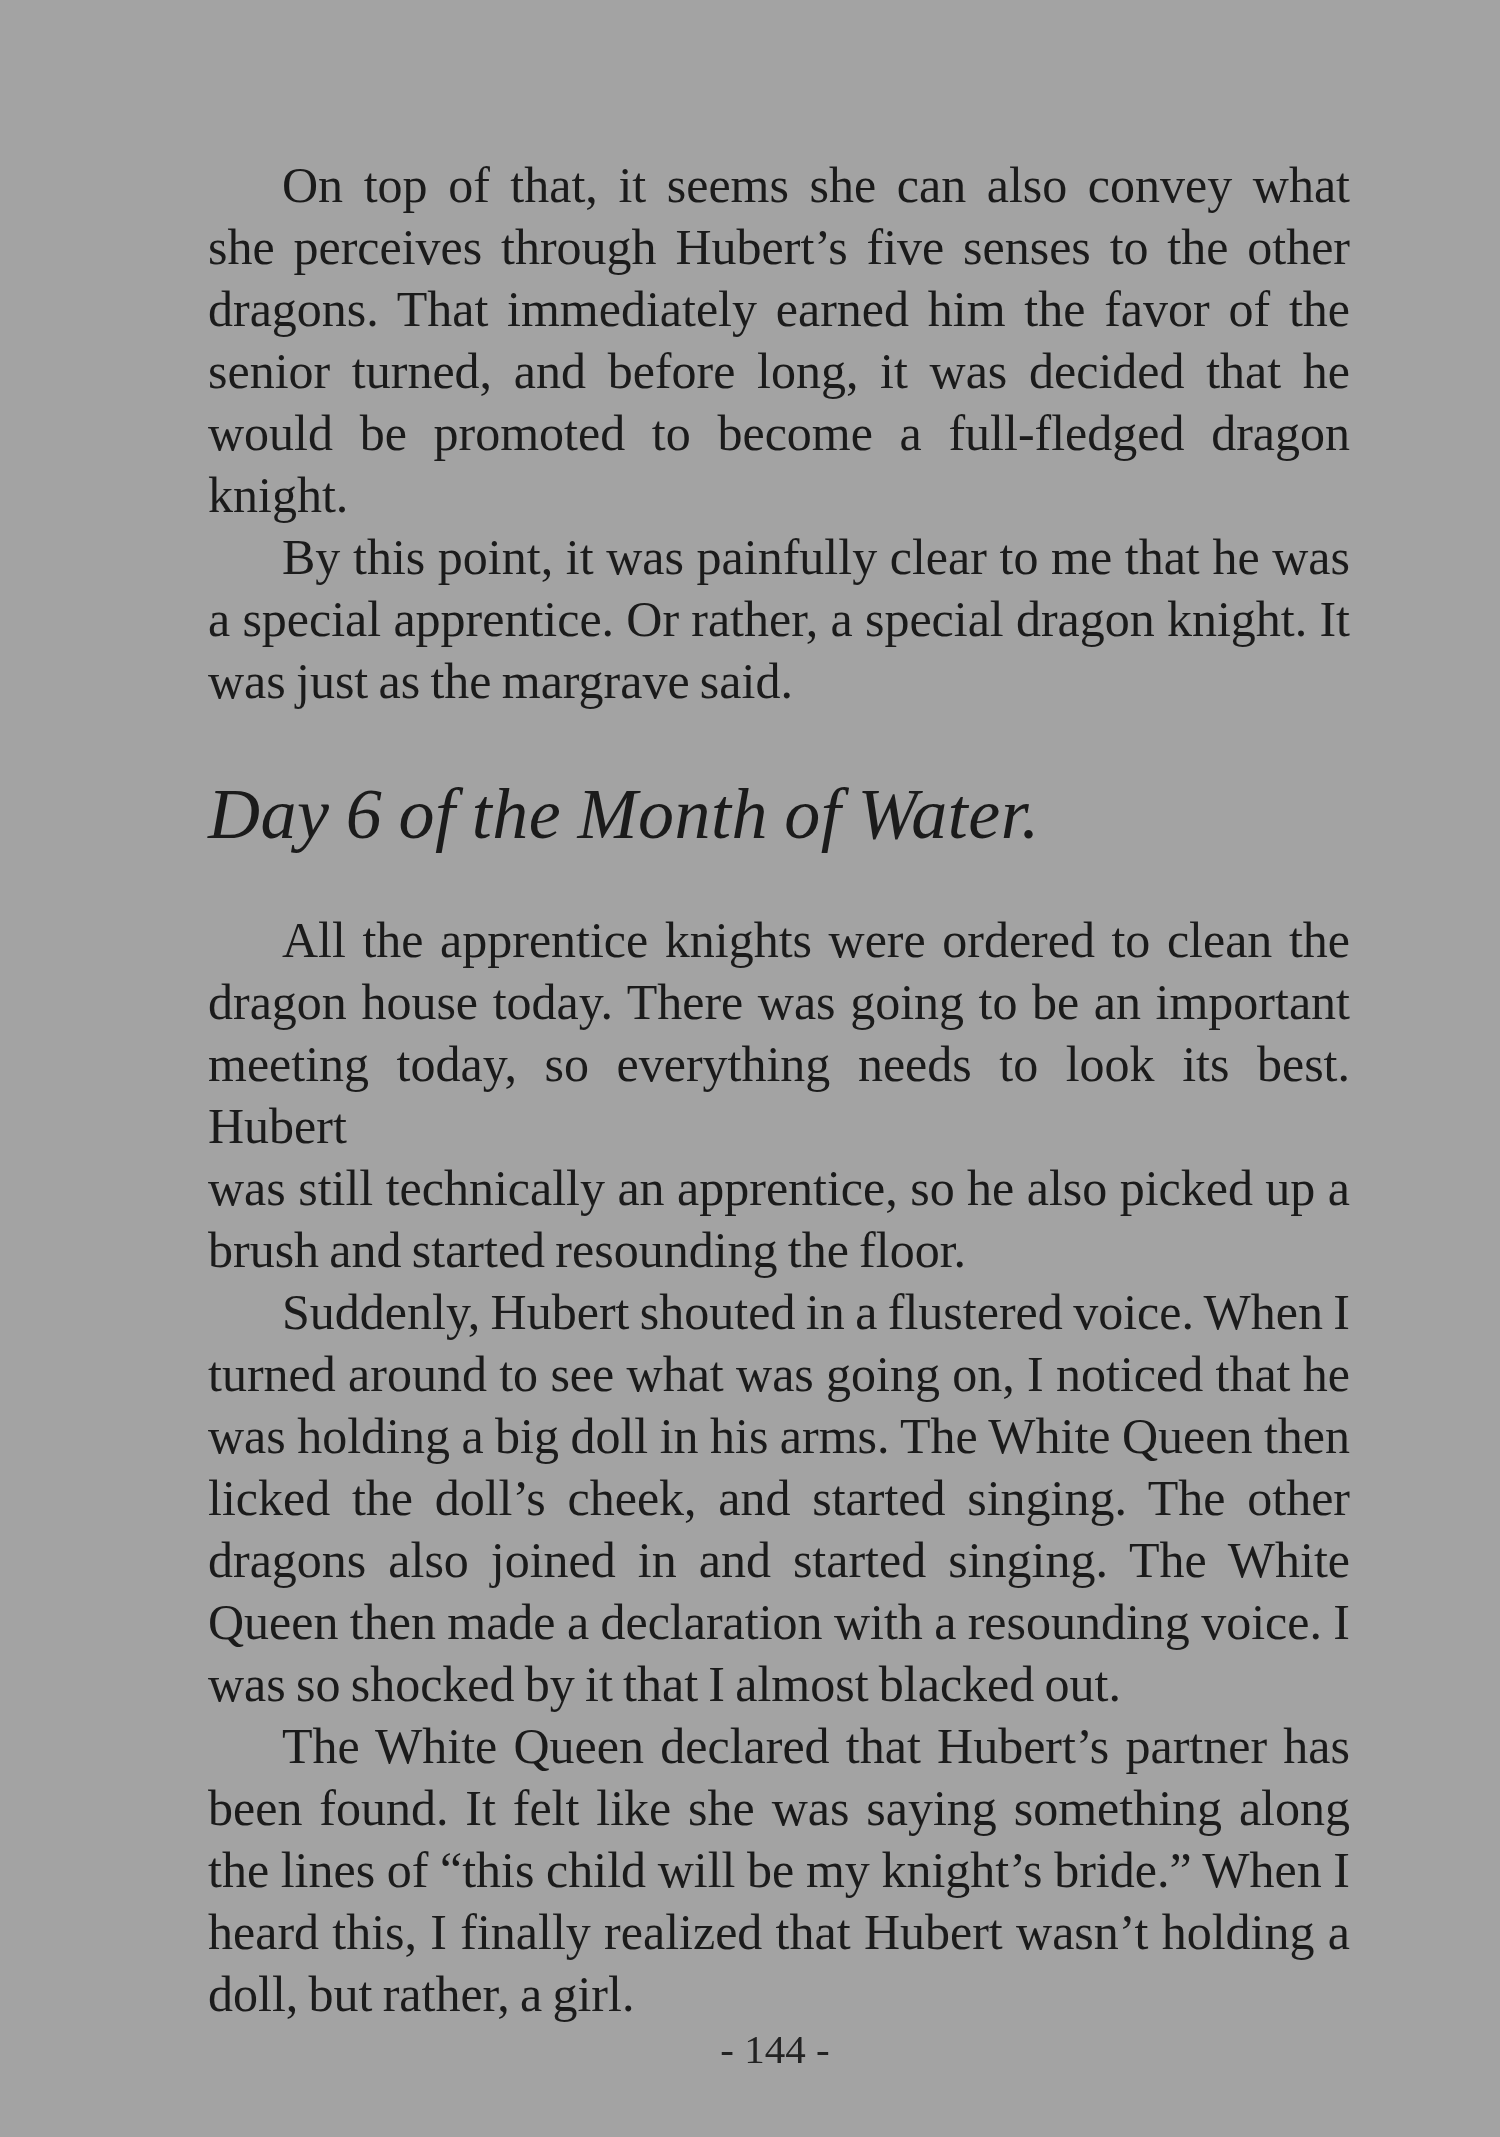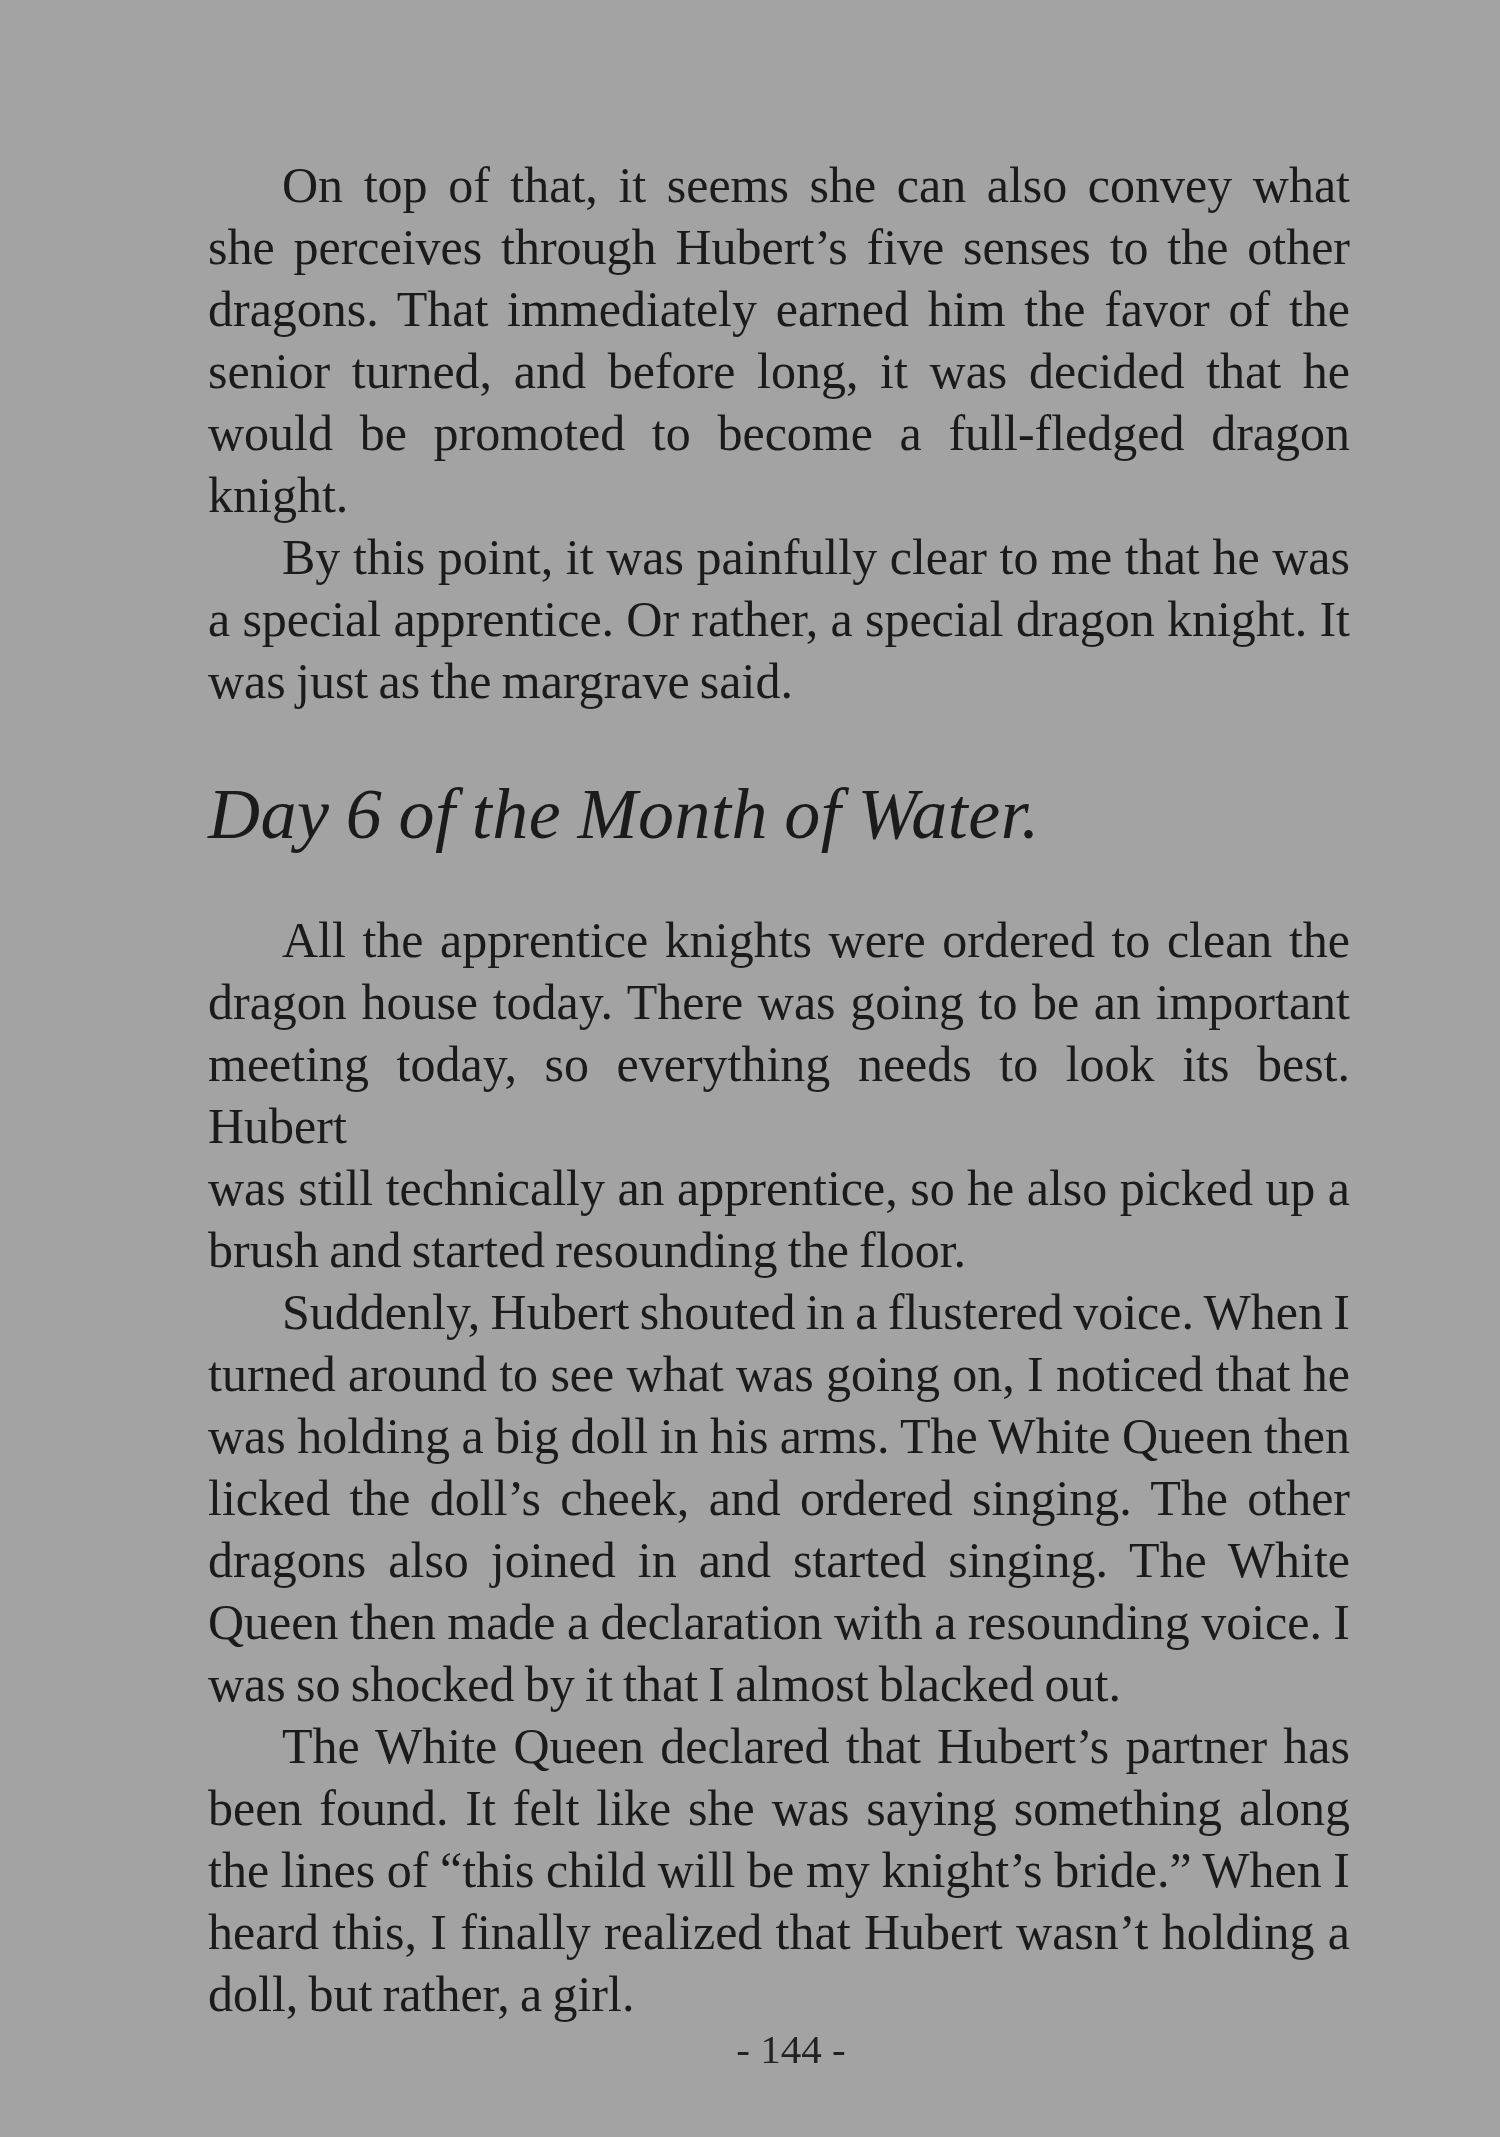--- a/index.html
+++ b/index.html
@@ -39,21 +39,21 @@
   .heading {
     font-style: italic;
     font-size: 72px;
     line-height: 62px;
     margin-top: 71px;
     margin-bottom: 64px;
     letter-spacing: 0.5px;
   }
   .footer {
     position: absolute;
-    left: 220px;
+    left: 204px;
     top: 2024px;
     width: 1142px;
     text-align: center;
     font-size: 41px;
     line-height: 50px;
     color: #222222;
   }
 </style>
 </head>
 <body>
@@ -78,21 +78,21 @@
         <div class="line first">All the apprentice knights were ordered to clean the</div>
         <div class="line">dragon house today. There was going to be an important</div>
         <div class="line">meeting today, so everything needs to look its best. Hubert</div>
         <div class="line">was still technically an apprentice, so he also picked up a</div>
         <div class="line last">brush and started resounding the floor.</div>
       </div>
       <div class="para">
         <div class="line first">Suddenly, Hubert shouted in a flustered voice. When I</div>
         <div class="line">turned around to see what was going on, I noticed that he</div>
         <div class="line">was holding a big doll in his arms. The White Queen then</div>
-        <div class="line">licked the doll’s cheek, and ordered singing. The other</div>
+        <div class="line">licked the doll’s cheek, and started singing. The other</div>
         <div class="line">dragons also joined in and started singing. The White</div>
         <div class="line">Queen then made a declaration with a resounding voice. I</div>
         <div class="line last">was so shocked by it that I almost blacked out.</div>
       </div>
       <div class="para">
         <div class="line first">The White Queen declared that Hubert’s partner has</div>
         <div class="line">been found. It felt like she was saying something along</div>
         <div class="line">the lines of “this child will be my knight’s bride.” When I</div>
         <div class="line">heard this, I finally realized that Hubert wasn’t holding a</div>
         <div class="line last">doll, but rather, a girl.</div>

